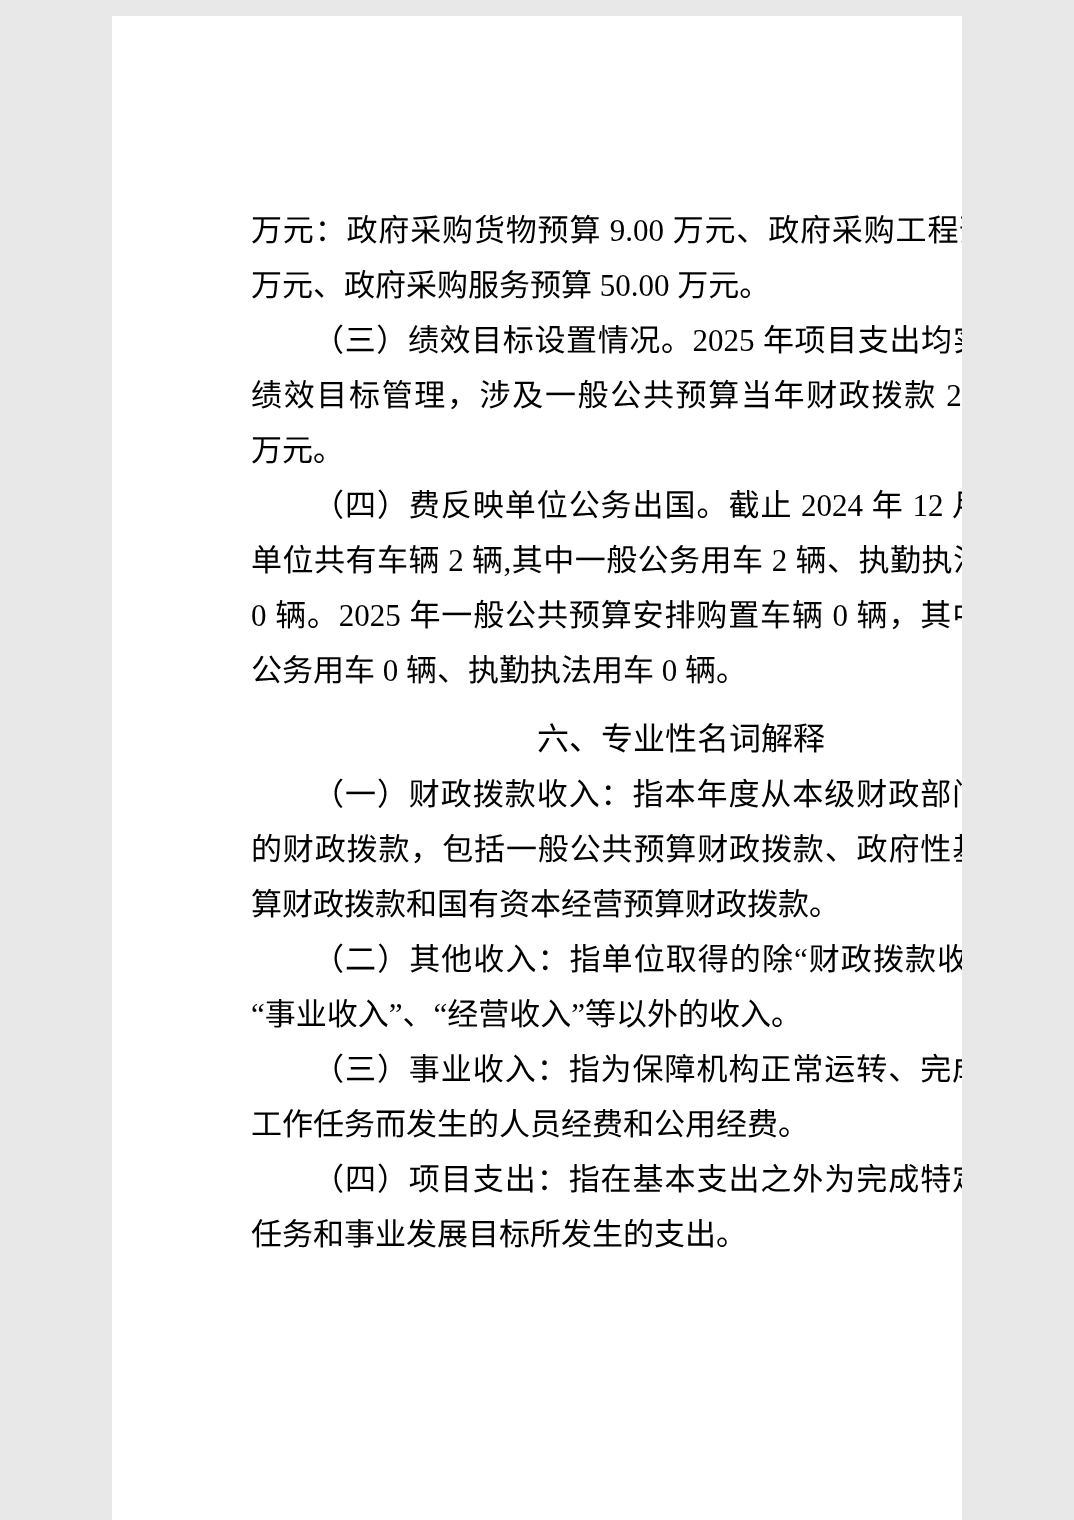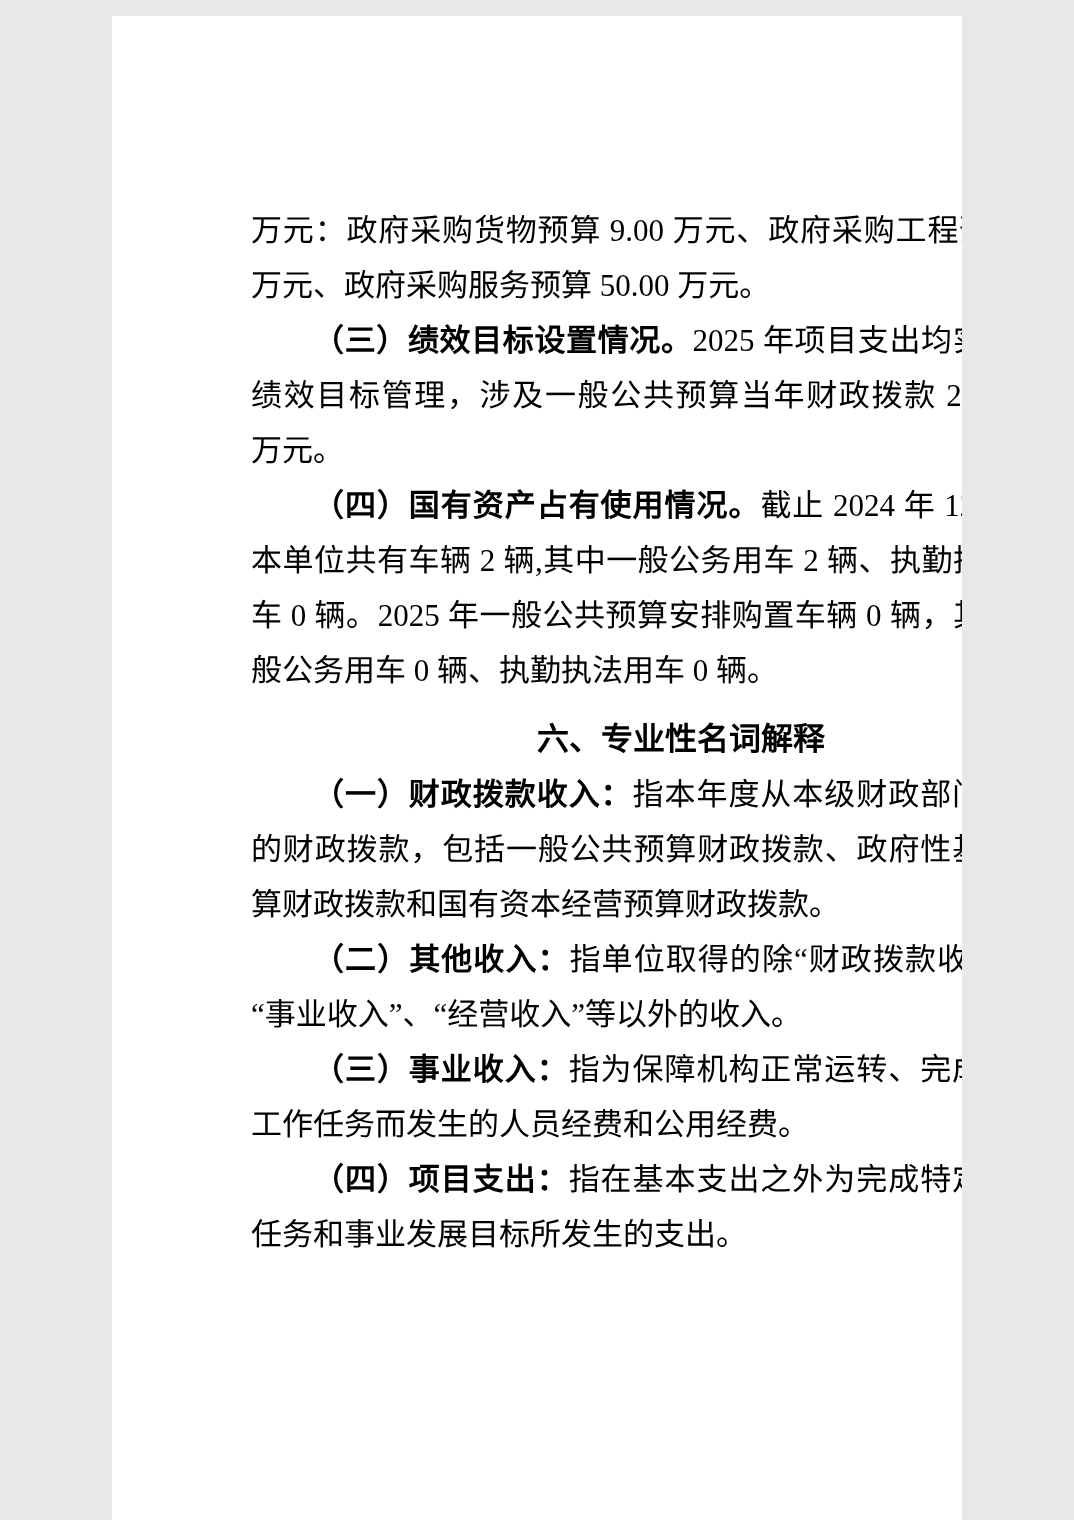--- a/index.html
+++ b/index.html
@@ -28,40 +28,40 @@
     text-align: justify;
     text-justify: inter-character;
   }
   .doc p.para {
     margin: 0;
   }
   .doc p.para.indent {
     text-indent: 2em;
   }
   .doc .run-bold {
-    font-weight: bold;
+    font-weight: normal;
   }
   .doc h2.heading {
     margin: 14px 0 0 0;
     padding: 0;
     font-family: "Liberation Sans", sans-serif;
     font-weight: bold;
     font-size: 32px;
     line-height: 55px;
     text-indent: 2em;
     text-align: center;
   }
 </style>
 </head>
 <body>
 
 <div class="page" style="background: rgb(255, 255, 255);">
   <main class="doc" style="color: rgb(0, 0, 0);">
       <p class="para"><span class="run">万元：政府采购货物预算 9.00 万元、政府采购工程预算 0 万元、政府采购服务预算 50.00 万元。</span></p>
       <p class="para indent"><span class="run-bold">（三）绩效目标设置情况。</span><span class="run">2025 年项目支出均实行了绩效目标管理，涉及一般公共预算当年财政拨款 2086.12 万元。</span></p>
-      <p class="para indent"><span class="run-bold">（四）国有资产占有使用情况。</span><span class="run">截止 2024 年 12 月，本单位共有车辆 2 辆,其中一般公务用车 2 辆、执勤执法用车 0 辆。2025 年一般公共预算安排购置车辆 0 辆，其中一般公务用车 0 辆、执勤执法用车 0 辆。</span></p>
+      <p class="para indent"><span class="run-bold">（四）费反映单位公务出国。</span><span class="run">截止 2024 年 12 月，本单位共有车辆 2 辆,其中一般公务用车 2 辆、执勤执法用车 0 辆。2025 年一般公共预算安排购置车辆 0 辆，其中一般公务用车 0 辆、执勤执法用车 0 辆。</span></p>
       <h2 class="heading"><span class="run-bold">六、专业性名词解释</span></h2>
       <p class="para indent"><span class="run-bold">（一）财政拨款收入：</span><span class="run">指本年度从本级财政部门取得的财政拨款，包括一般公共预算财政拨款、政府性基金预算财政拨款和国有资本经营预算财政拨款。</span></p>
       <p class="para indent"><span class="run-bold">（二）其他收入：</span><span class="run">指单位取得的除“财政拨款收入”、“事业收入”、“经营收入”等以外的收入。</span></p>
       <p class="para indent"><span class="run-bold">（三）事业收入：</span><span class="run">指为保障机构正常运转、完成日常工作任务而发生的人员经费和公用经费。</span></p>
       <p class="para indent"><span class="run-bold">（四）项目支出：</span><span class="run">指在基本支出之外为完成特定行政任务和事业发展目标所发生的支出。</span></p>
     </main>
 </div>
 
 </body></html>

